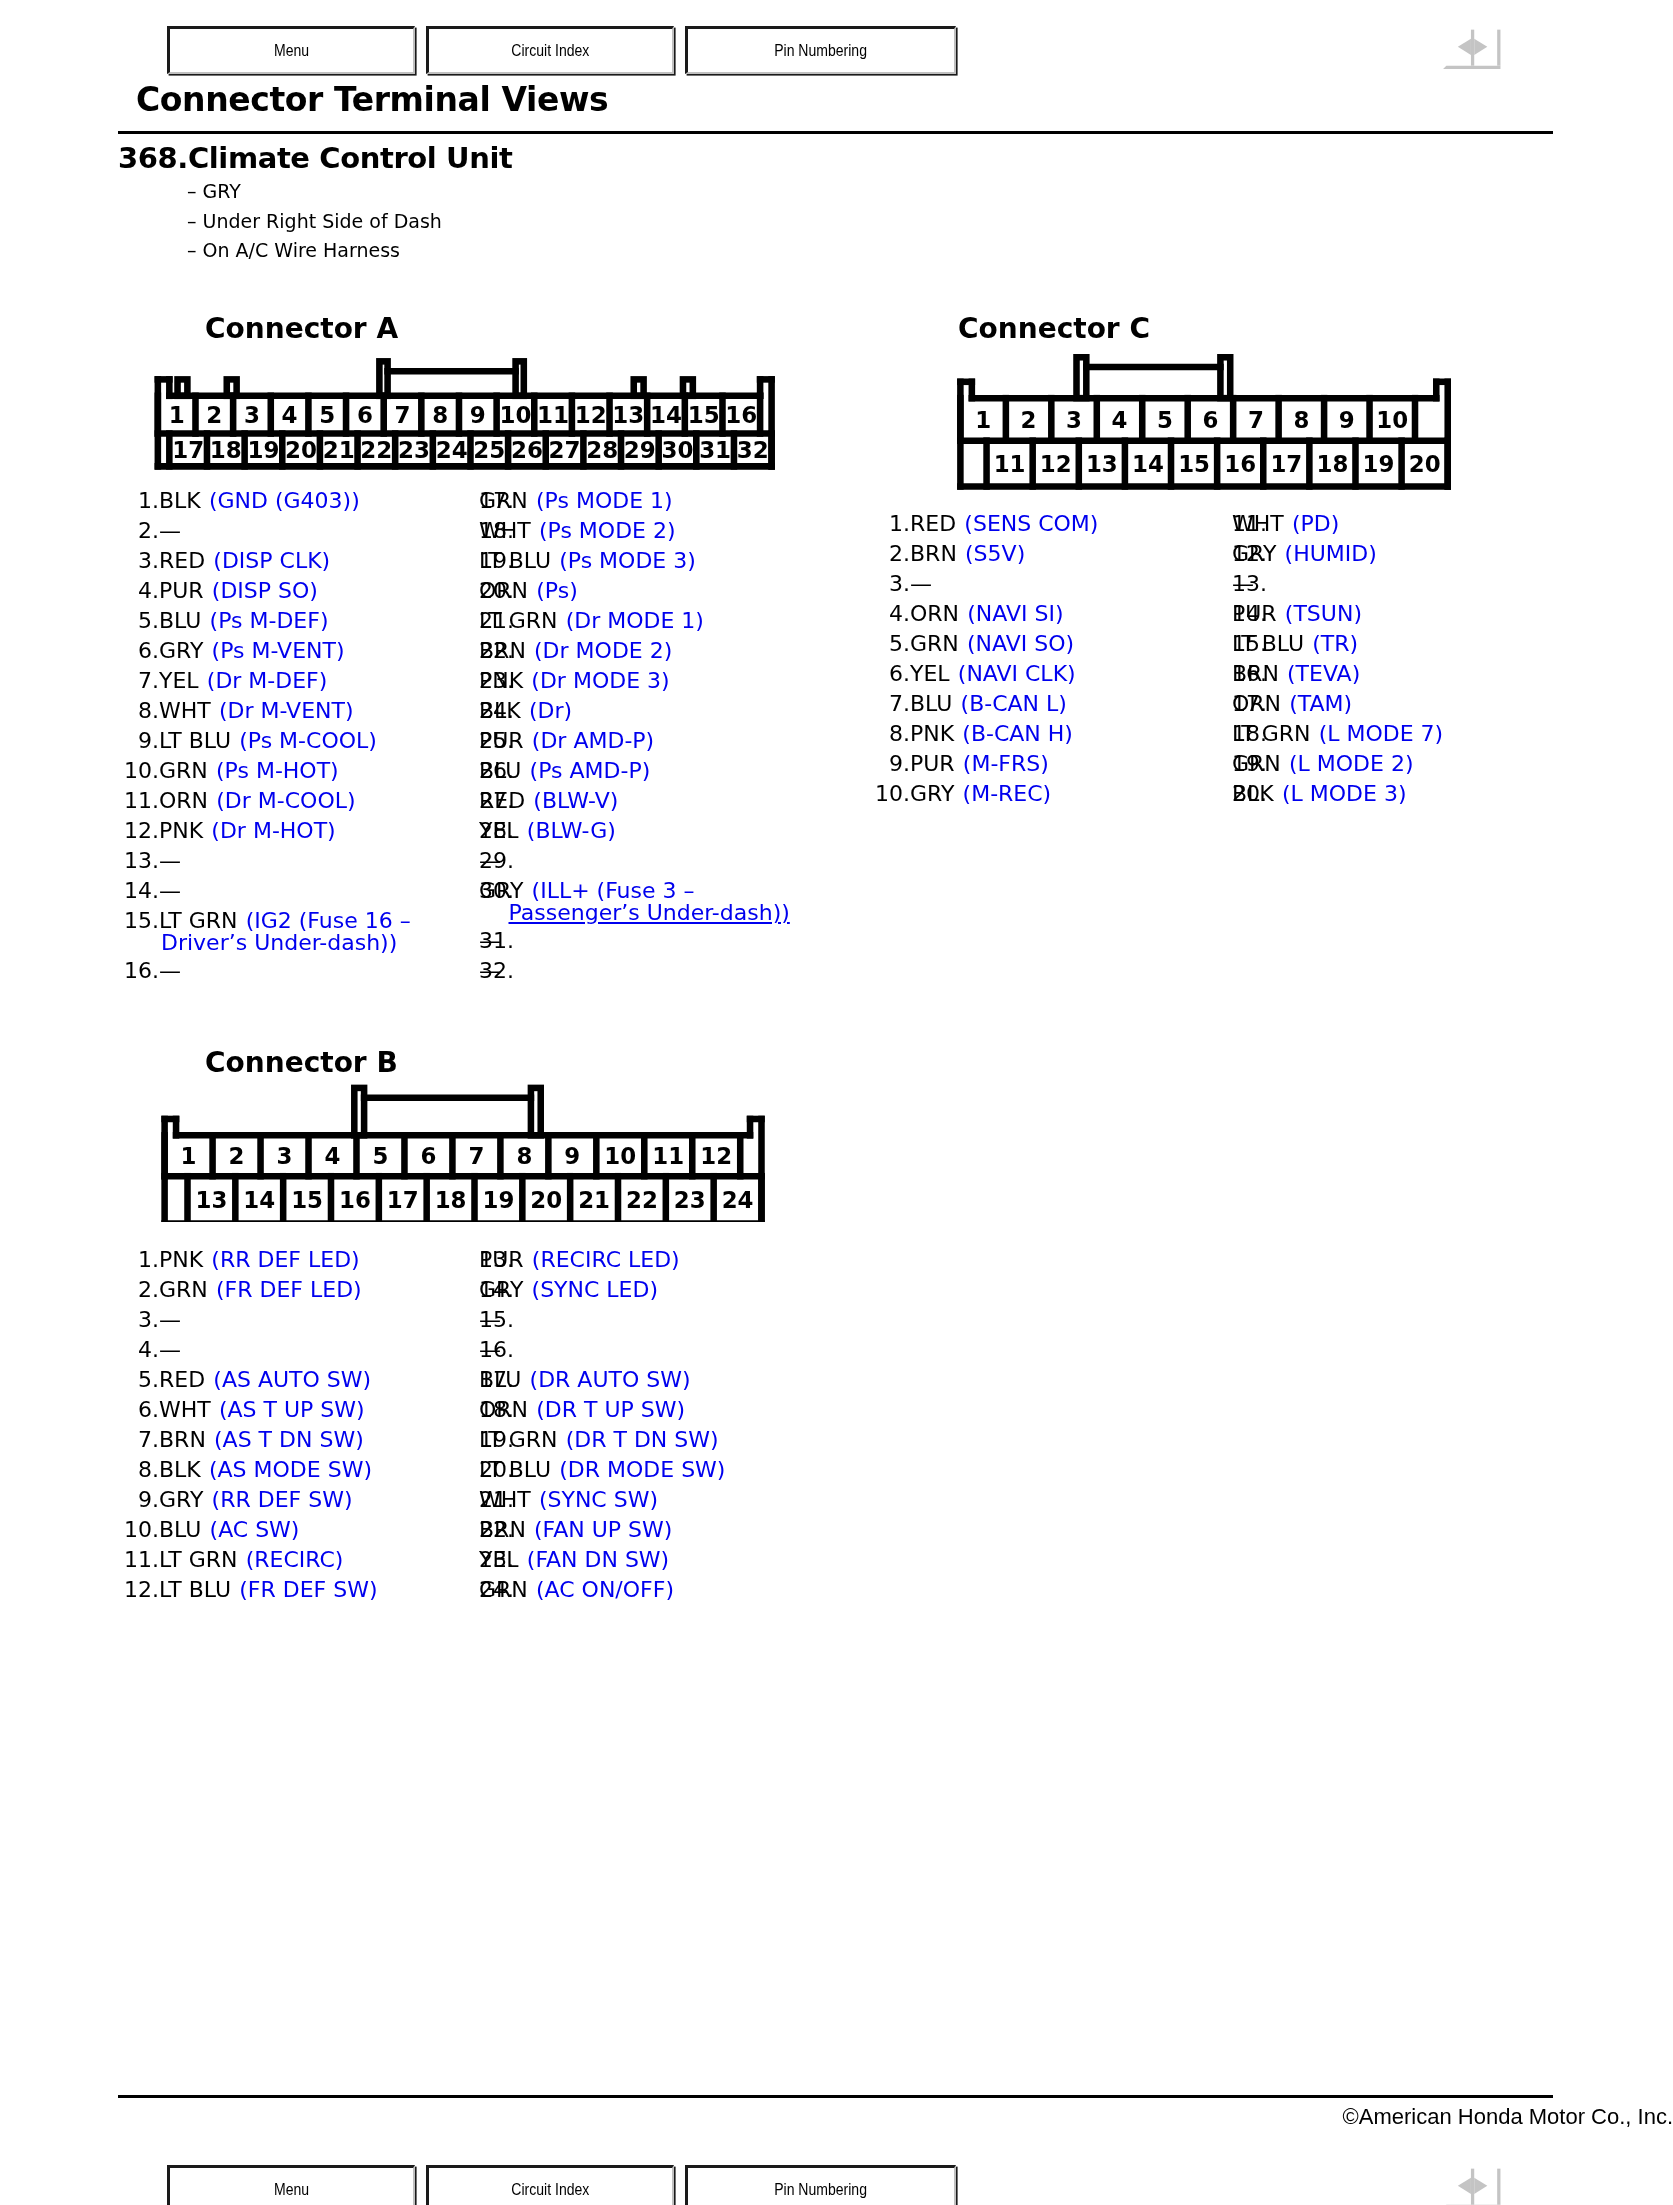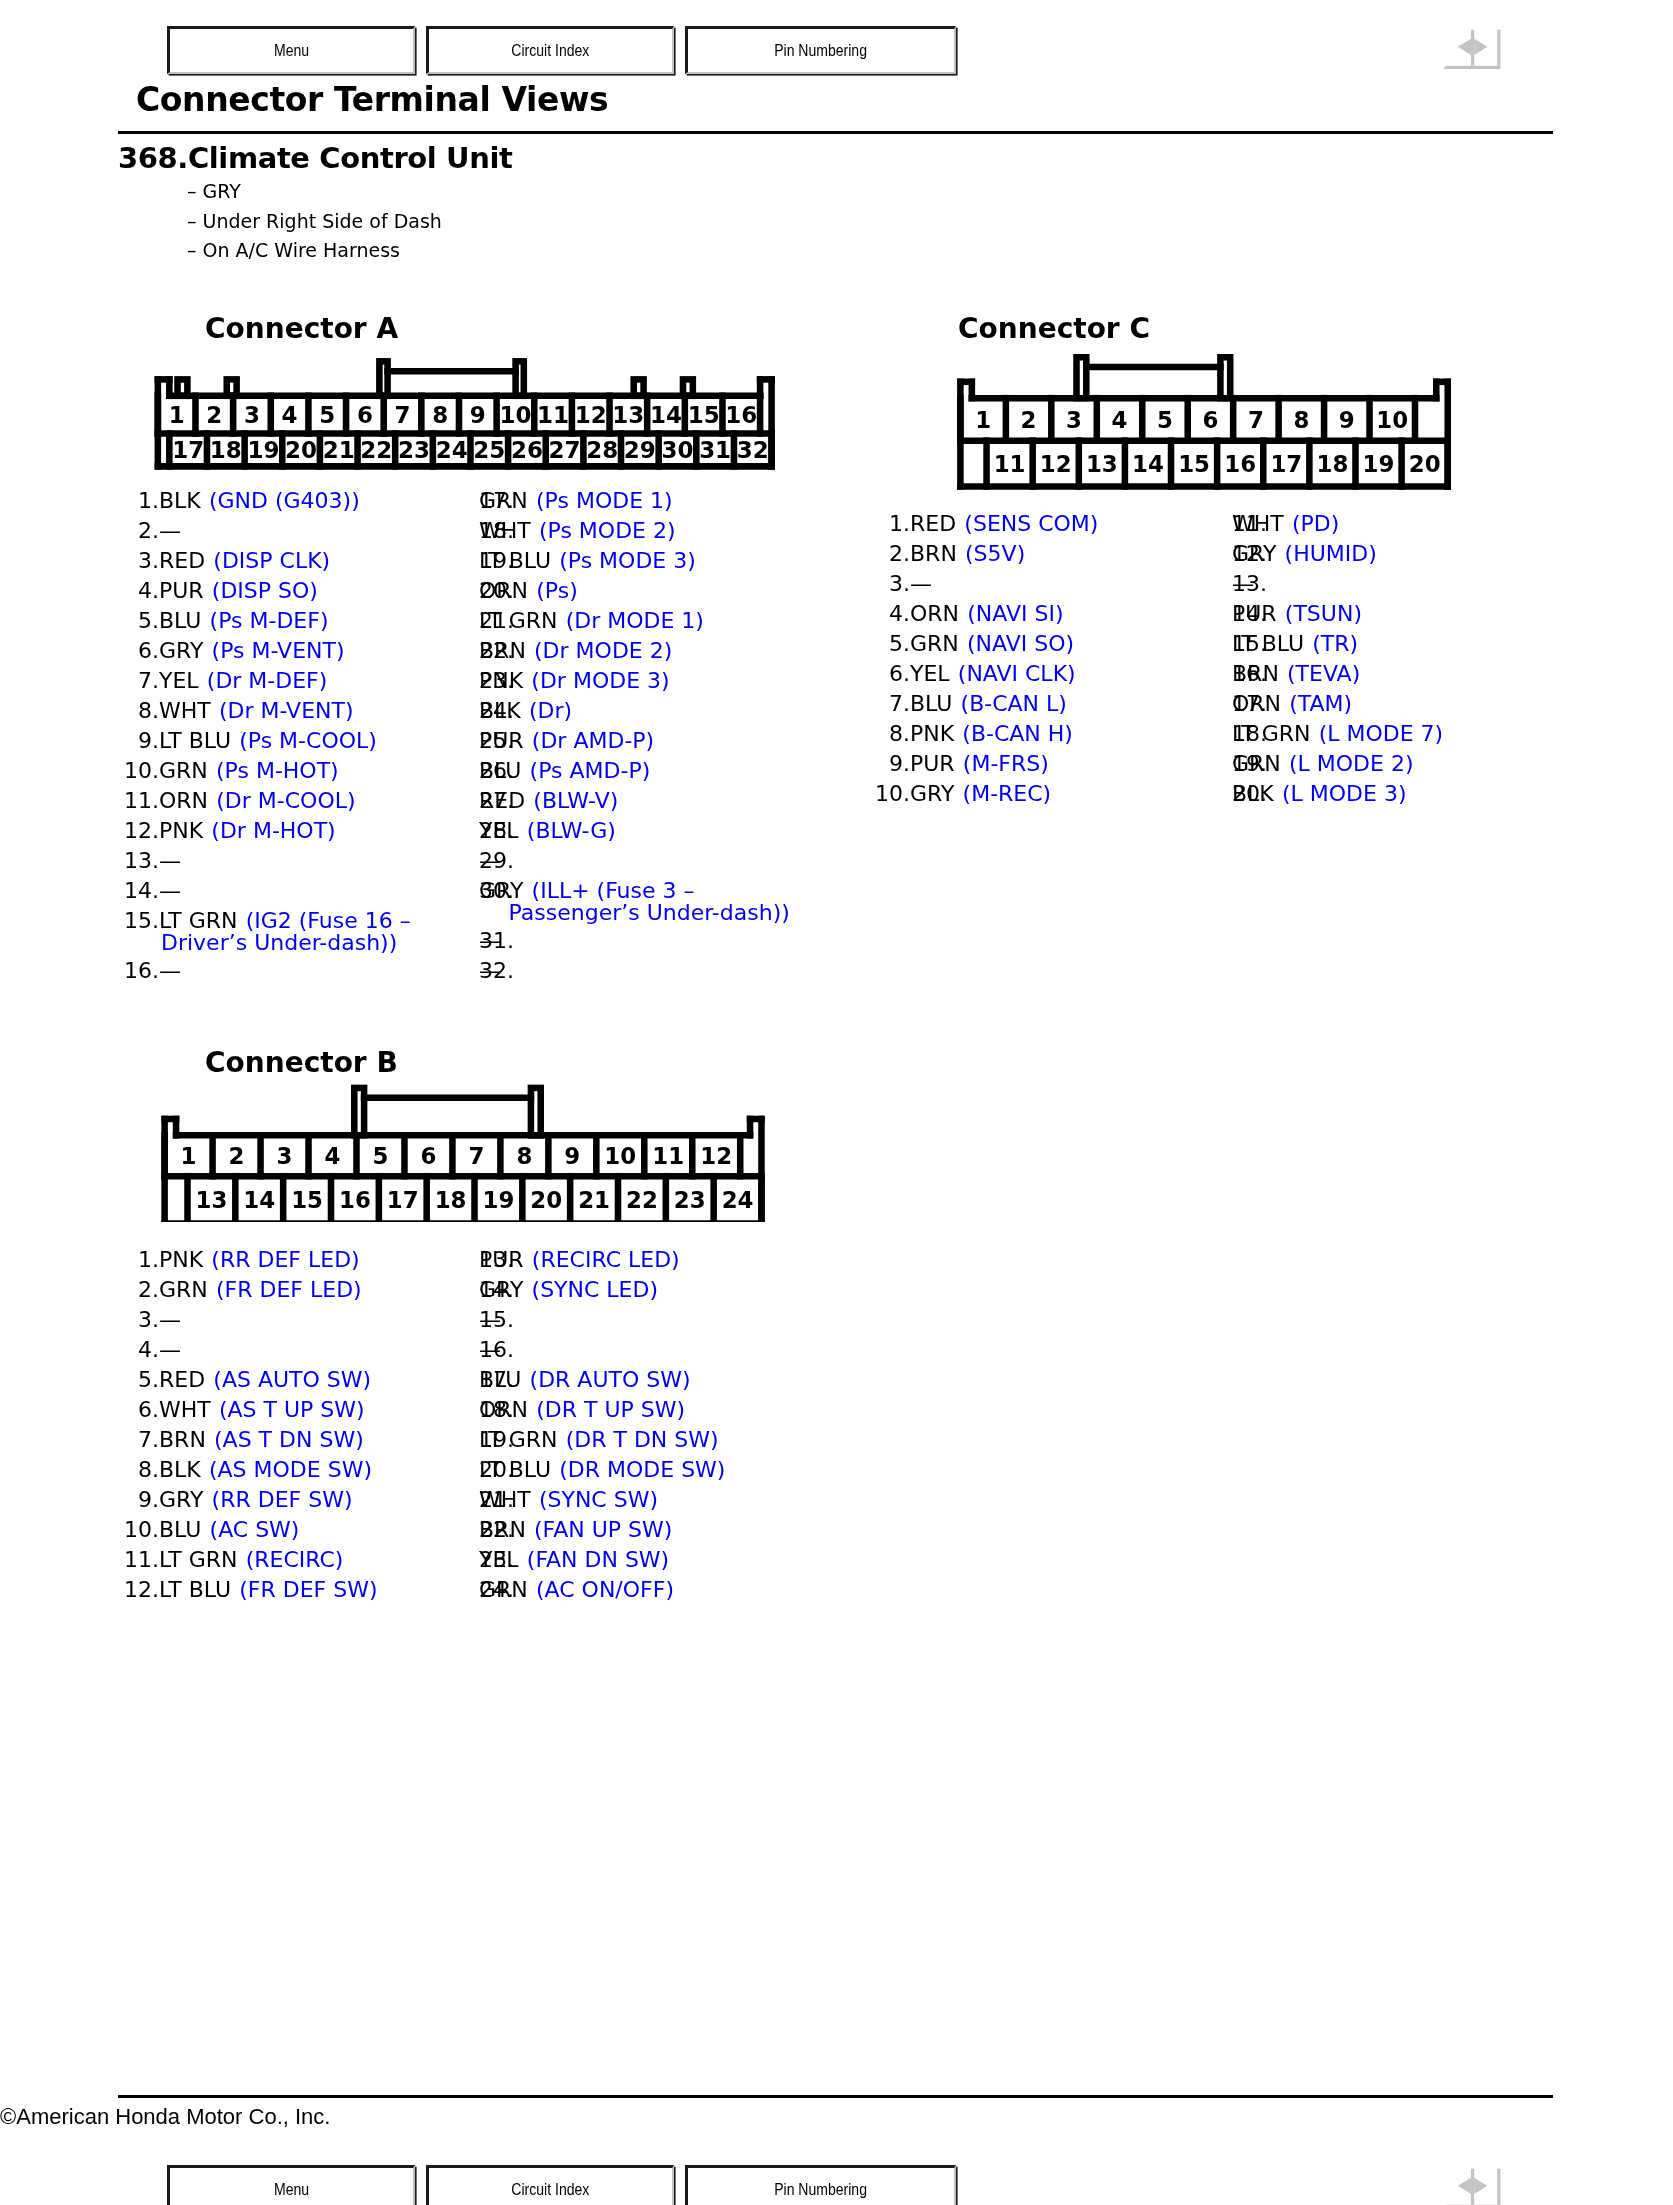--- a/index.html
+++ b/index.html
@@ -22,21 +22,21 @@
             font-weight: bold; font-size: 29px; letter-spacing: -0.4px; }
   .notes { position: absolute; left: 187px; top: 177px; font-size: 19px; line-height: 29.5px; }
   .conn-title { position: absolute; font-weight: bold; font-size: 28px; margin: 18px; }
   .diagram { position: absolute; }
   .pinlist { position: absolute; font-size: 22px; line-height: 30px; }
   .pin { white-space: nowrap; display: flex; }
   .pin .num { display: inline-block; text-align: right; }
   .pin .wire { }
   .pin .sig { color: #0000ee; margin-left: 8.2px; }
   .sig-cont { color: #0000ee; display: block; }
-  .copyright { position: absolute; left: 0; width: 1673px; top: 2104px; text-align: left;
+  .copyright { position: absolute; left: 0; width: 1673px; top: 2104px; text-align: right;
                font-family: "Liberation Sans", sans-serif; font-size: 22px; }
 </style>
 </head>
 <body>
 
 <div class="navbar" style="top:26px;">
   <div class="navbtn" style="left:0; width:248px;">
       <span>Menu</span>
     </div>
   <div class="navbtn" style="left:259px; width:248px;">
@@ -296,21 +296,21 @@
     </div>
     <div class="pin">
       <span class="num" style="width: 0px;">29.</span>
       <span class="wire">—</span>
     </div>
     <div class="pin">
       <span class="num" style="width: 0px;">30.</span>
       <span class="wire">GRY</span>
       <span class="sig">(ILL+ (Fuse 3 –</span>
     </div>
-    <div class="sig-cont" style="margin-left: 29.5px; line-height: 24.6px; margin-top: -4.9px;">Passenger’s Under-dash))</div>
+    <div class="sig-cont" style="margin-left: 29.5px; line-height: 24.6px; margin-top: -4.9px; text-decoration: underline;">Passenger’s Under-dash))</div>
     <div class="pin">
       <span class="num" style="width: 0px;">31.</span>
       <span class="wire">—</span>
     </div>
     <div class="pin">
       <span class="num" style="width: 0px;">32.</span>
       <span class="wire">—</span>
     </div>
   </div>
 

